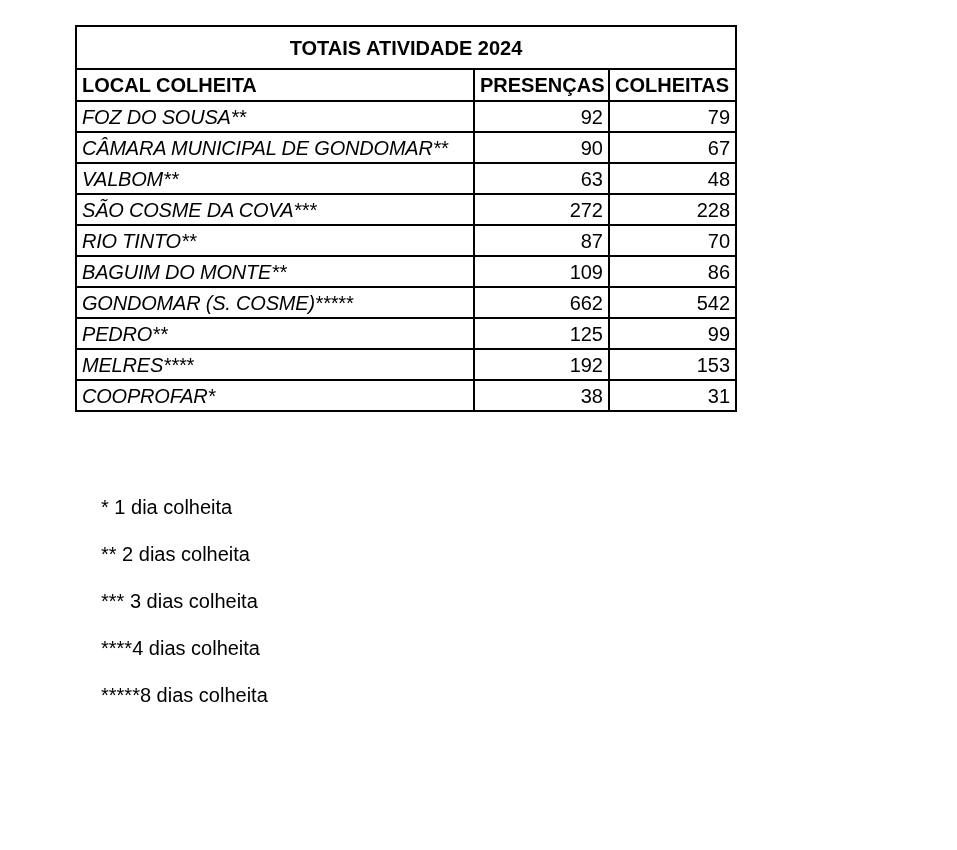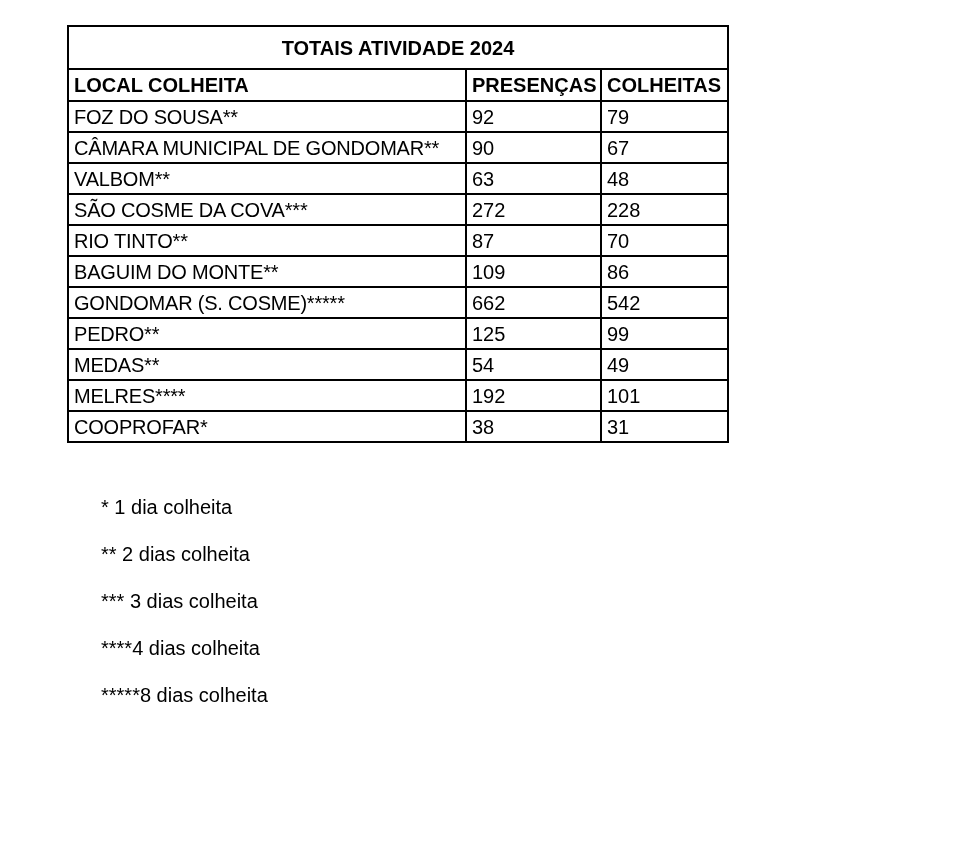--- a/index.html
+++ b/index.html
@@ -7,21 +7,21 @@
     width: 957px; height: 850px;
     background: #ffffff;
     font-family: "Liberation Sans", sans-serif;
     color: #000000;
     overflow: hidden;
   }
   .page { position: relative; width: 957px; height: 850px; }
 
   table.activity-table {
     position: absolute;
-    left: 67px; top: 25px;
+    left: 75px; top: 25px;
     width: 660px;
     border-collapse: collapse;
     table-layout: fixed;
   }
   .activity-table col.c-local  { width: 398px; }
   .activity-table col.c-pres   { width: 135px; }
   .activity-table col.c-colh   { width: 127px; }
 
   .activity-table td, .activity-table th {
     border: 2px solid #000000;
@@ -41,22 +41,22 @@
     letter-spacing: 0px;
   }
   .header-cell {
     height: 32px;
     text-align: left;
     font-weight: bold;
     font-size: 21px;
     margin-left: 40px;
   }
   .data-row td { height: 31px; }
-  td.local-cell { text-align: left; letter-spacing: -0.2px; }
-  td.num-cell   { text-align: left; }
+  td.local-cell { text-align: left; letter-spacing: -0.2px; font-style: italic; }
+  td.num-cell   { text-align: right; }
 
   .footnotes {
     position: absolute;
     left: 78px; top: 497px;
     font-size: 20px;
   }
   .footnote {
     line-height: 21px;
     margin-bottom: 26px;
     white-space: nowrap;
@@ -119,28 +119,23 @@
       <td class="local-cell">GONDOMAR (S. COSME)*****</td>
       <td class="num-cell">662</td>
       <td class="num-cell">542</td>
     </tr>
         <tr class="data-row">
       <td class="local-cell">PEDRO**</td>
       <td class="num-cell">125</td>
       <td class="num-cell">99</td>
     </tr>
         <tr class="data-row">
-      <td class="local-cell">MEDAS**</td>
-      <td class="num-cell">54</td>
-      <td class="num-cell">49</td>
-    </tr>
-        <tr class="data-row">
       <td class="local-cell">MELRES****</td>
       <td class="num-cell">192</td>
-      <td class="num-cell">101</td>
+      <td class="num-cell">153</td>
     </tr>
         <tr class="data-row">
       <td class="local-cell">COOPROFAR*</td>
       <td class="num-cell">38</td>
       <td class="num-cell">31</td>
     </tr>
       </tbody>
   </table>
 
   <div class="footnotes">

